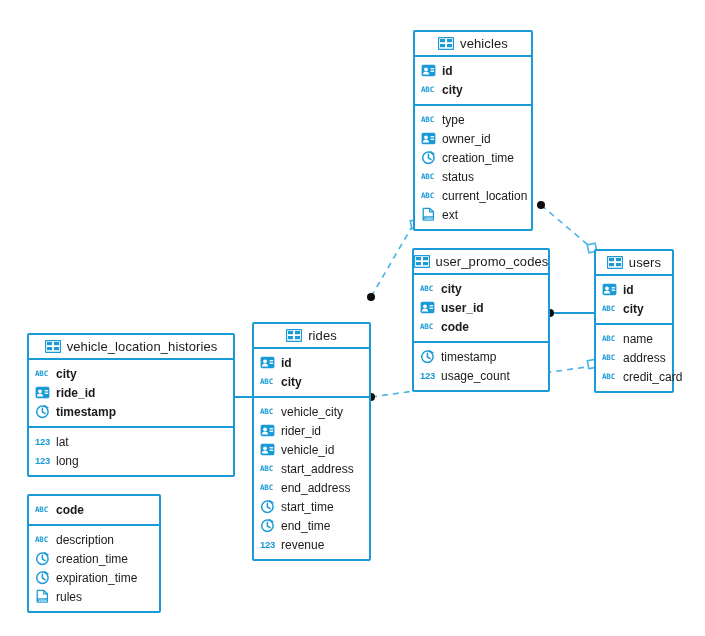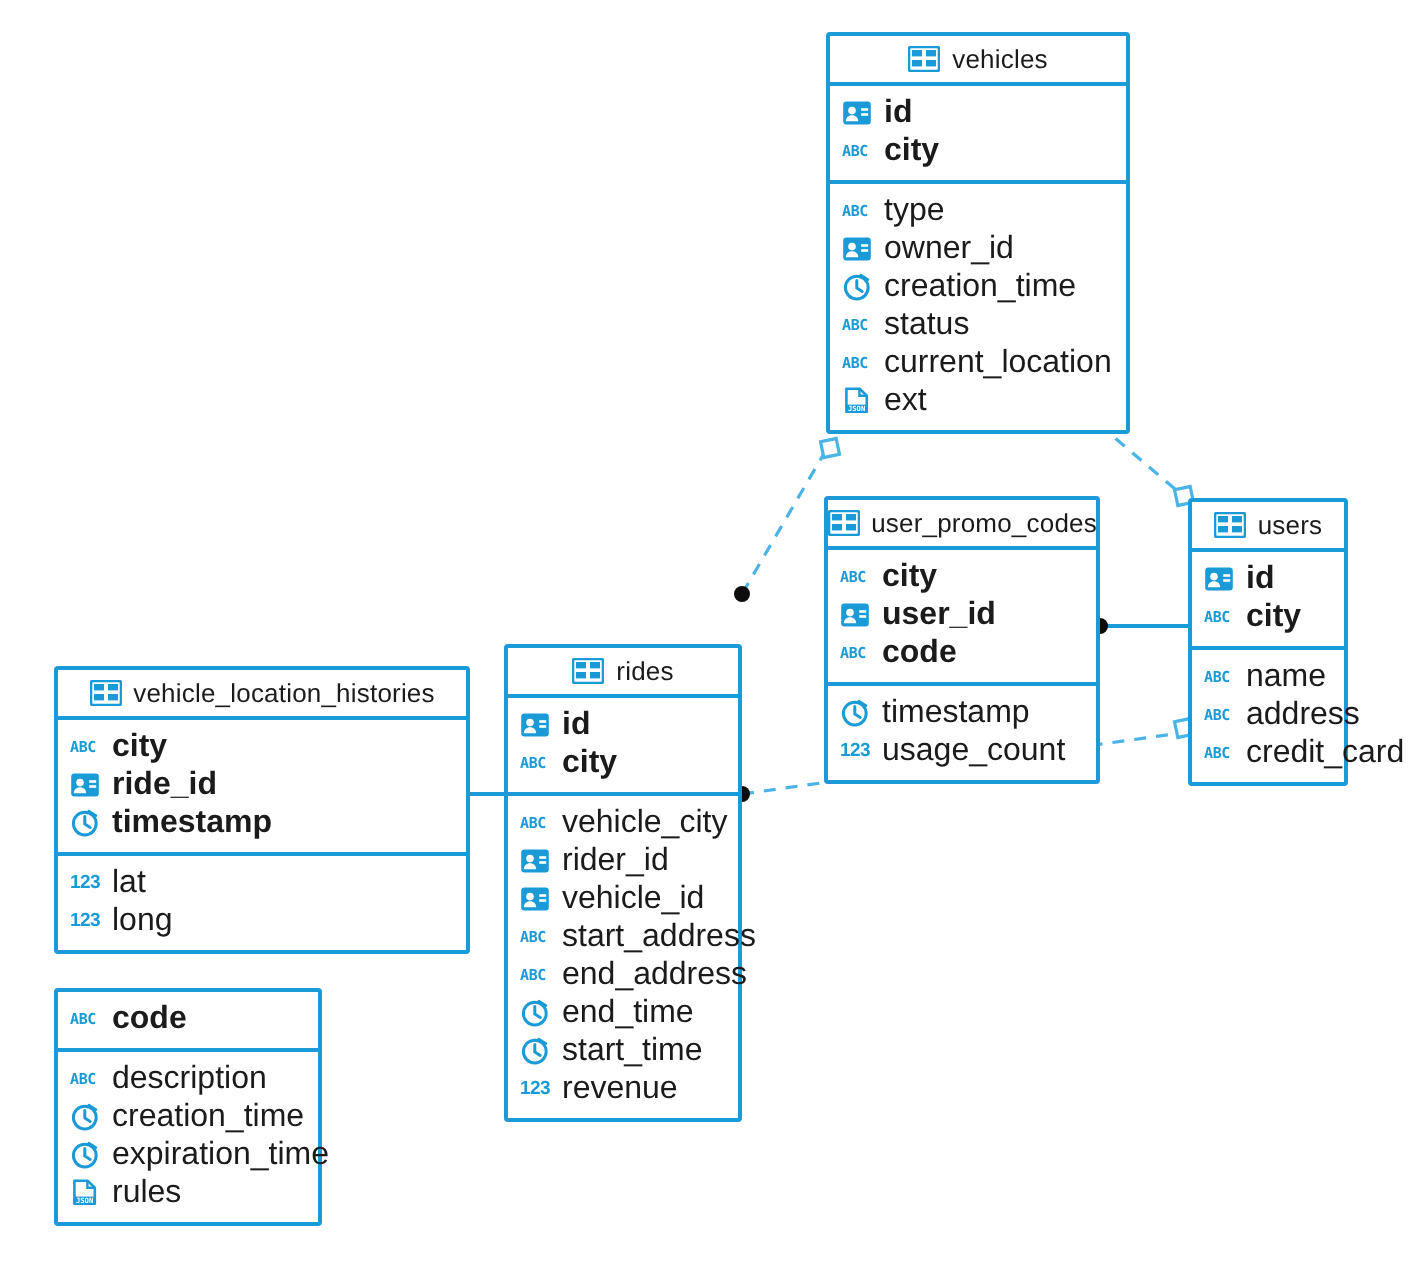--- a/index.html
+++ b/index.html
@@ -67,21 +67,21 @@
   }
   .field {
     display: flex;
     align-items: center;
     gap: 6px;
     height: 19px;
     padding: 0 8px 0 6px;
     white-space: nowrap;
   }
   .field-label {
-    font-size: 16px;
+    font-size: 12px;
     color: #1b1b1b;
   }
   .field.key .field-label {
     font-weight: bold;
   }
 
   
   .icon {
     width: 15px;
     height: 15px;
@@ -137,21 +137,21 @@
         <path d="M 371 397 L 594 366" fill="none" stroke="#4ab4e6" stroke-width="1.6" stroke-dasharray="6 5"></path>
         <circle cx="371" cy="397" r="4" fill="#0d0d0d"></circle>
         <rect x="588" y="360" width="8" height="8" fill="#ffffff" stroke="#4ab4e6" stroke-width="1.6" transform="rotate(-12 592 364)"></rect>
       </g>
       <g>
         <path d="M 215 397 L 252 397" fill="none" stroke="#1a9ad6" stroke-width="2"></path>
         <circle cx="216" cy="397" r="4" fill="#0d0d0d"></circle>
       </g>
     </svg>
 
-<div class="entity" style="left: 413px; top: 16px; width: 152px;">
+<div class="entity" style="left: 413px; top: 30px; width: 120px;">
       <div class="entity-header">
         <span class="icon icon-grid">
           <svg viewBox="0 0 16 13">
             <rect x="0.5" y="0.5" width="15" height="12" rx="1" fill="#ffffff" stroke="#1a9ad6" stroke-width="1.3"></rect>
             <rect x="2" y="2" width="5" height="3.2" fill="#1a9ad6"></rect>
             <rect x="9" y="2" width="5" height="3.2" fill="#1a9ad6"></rect>
             <rect x="2" y="7" width="5" height="3.2" fill="#1a9ad6"></rect>
             <rect x="9" y="7" width="5" height="3.2" fill="#1a9ad6"></rect>
           </svg>
         </span>
@@ -390,31 +390,31 @@
           <span class="field-label">end_address</span>
         </div>
         <div class="field">
           <span class="icon">
             <svg viewBox="0 0 15 15">
               <circle cx="7.4" cy="7.8" r="5.7" fill="#ffffff" stroke="#1a9ad6" stroke-width="1.5"></circle>
               <path d="M7.4 4.2v3.8l2.7 1.7" fill="none" stroke="#1a9ad6" stroke-width="1.5" stroke-linecap="round"></path>
               <path d="M9.4 1.6l3.6 2.2" stroke="#1a9ad6" stroke-width="1.3" stroke-linecap="round"></path>
             </svg>
           </span>
+          <span class="field-label">start_time</span>
+        </div>
+        <div class="field">
+          <span class="icon">
+            <svg viewBox="0 0 15 15">
+              <circle cx="7.4" cy="7.8" r="5.7" fill="#ffffff" stroke="#1a9ad6" stroke-width="1.5"></circle>
+              <path d="M7.4 4.2v3.8l2.7 1.7" fill="none" stroke="#1a9ad6" stroke-width="1.5" stroke-linecap="round"></path>
+              <path d="M9.4 1.6l3.6 2.2" stroke="#1a9ad6" stroke-width="1.3" stroke-linecap="round"></path>
+            </svg>
+          </span>
           <span class="field-label">end_time</span>
-        </div>
-        <div class="field">
-          <span class="icon">
-            <svg viewBox="0 0 15 15">
-              <circle cx="7.4" cy="7.8" r="5.7" fill="#ffffff" stroke="#1a9ad6" stroke-width="1.5"></circle>
-              <path d="M7.4 4.2v3.8l2.7 1.7" fill="none" stroke="#1a9ad6" stroke-width="1.5" stroke-linecap="round"></path>
-              <path d="M9.4 1.6l3.6 2.2" stroke="#1a9ad6" stroke-width="1.3" stroke-linecap="round"></path>
-            </svg>
-          </span>
-          <span class="field-label">start_time</span>
         </div>
         <div class="field">
           <span class="icon icon-num">123</span>
           <span class="field-label">revenue</span>
         </div>
       </div>
     </div>
     <div class="entity" style="left: 27px; top: 333px; width: 208px;">
       <div class="entity-header">
         <span class="icon icon-grid">

